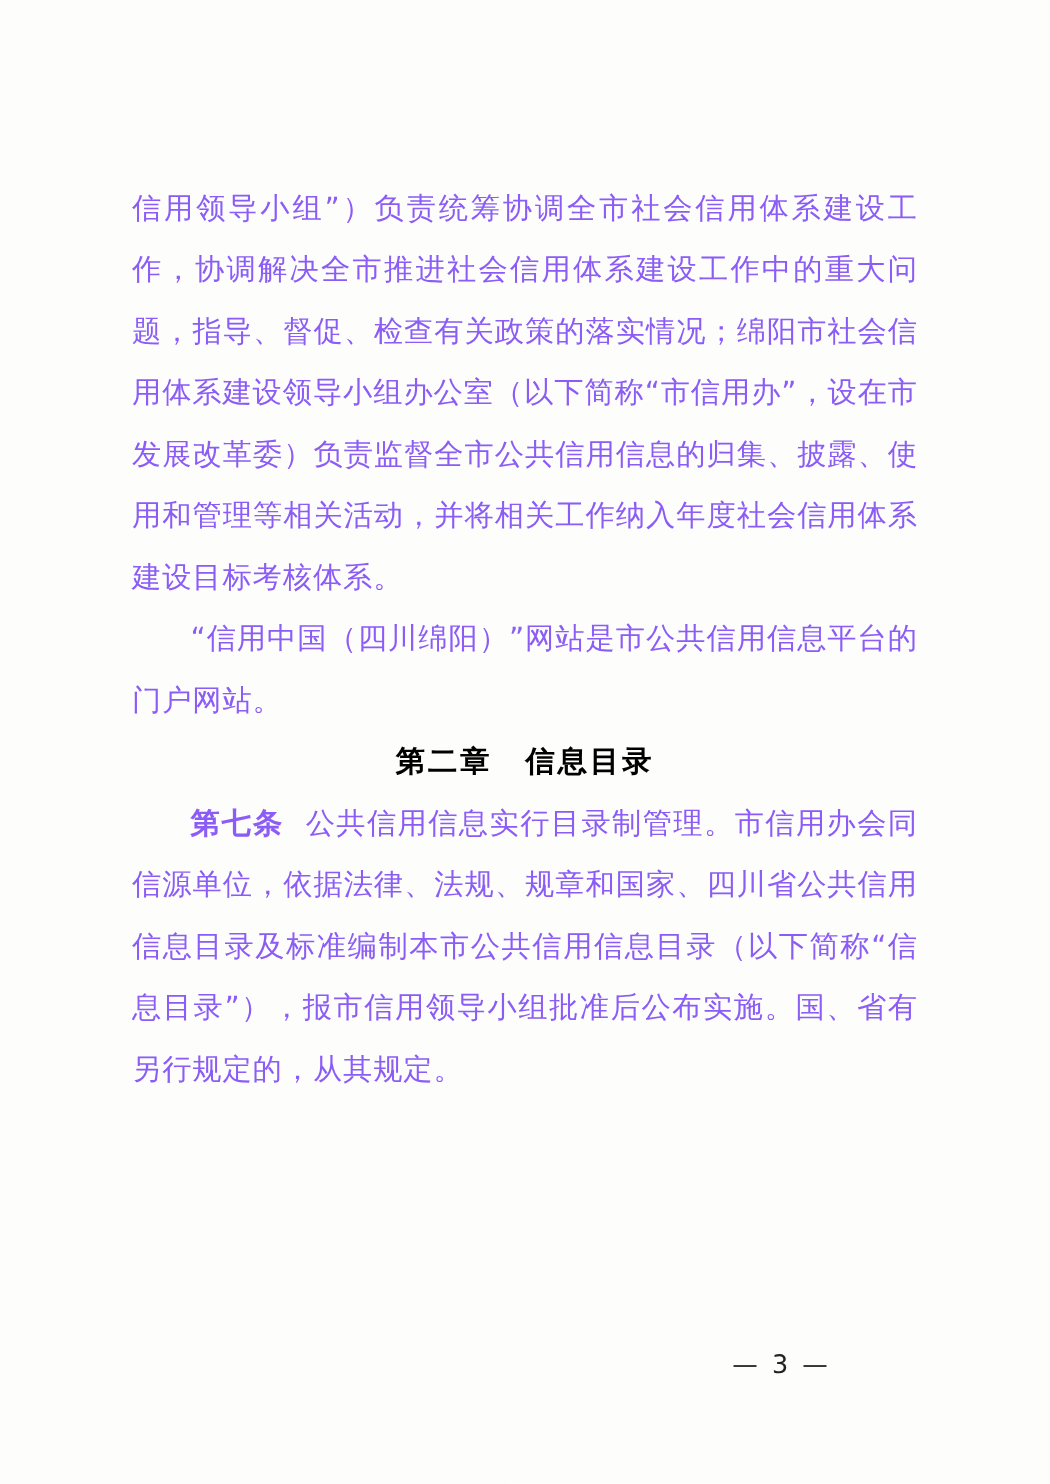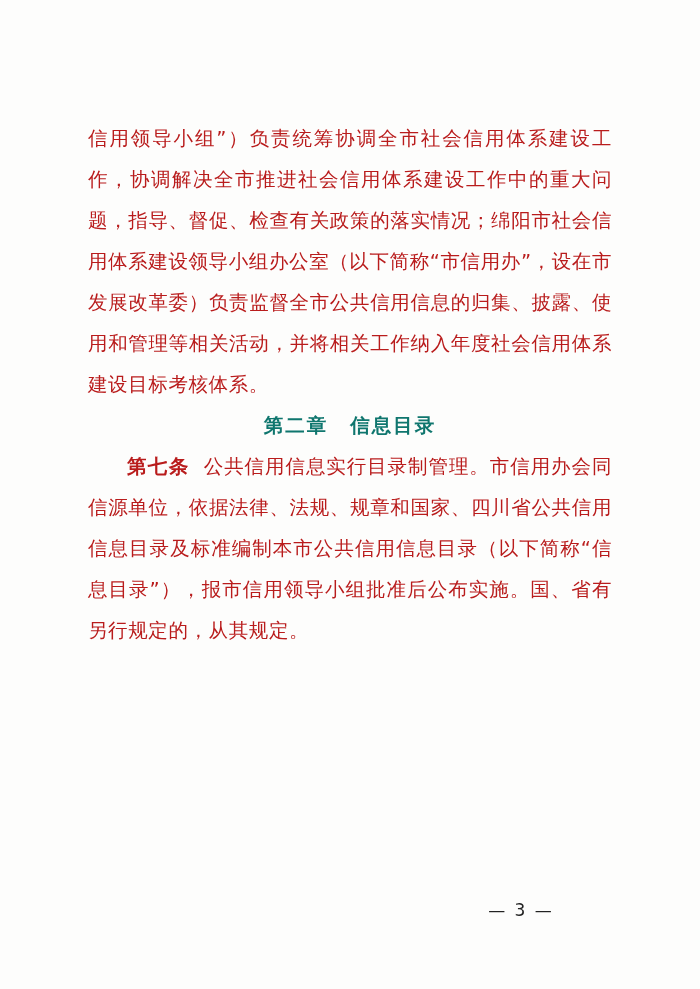--- a/index.html
+++ b/index.html
@@ -29,38 +29,38 @@
     top: 118px;
     width: 524px;
   }
   p.para {
     margin: 0 0 0 0;
     font-size: 19.5px;
     line-height: 41px;
     letter-spacing: 0.6px;
     text-align: justify;
     text-justify: inter-character;
-    color: #b91c1c;
+    color: #8b5cf6;
     font-family: "DejaVu Sans", sans-serif;
   }
   p.indent {
     text-indent: 39px;
   }
   .article-head {
     font-weight: bold;
     letter-spacing: 1px;
   }
   .chapter-title {
     margin: 0;
     font-size: 19.5px;
     line-height: 41px;
     font-weight: bold;
     text-align: center;
     letter-spacing: 2px;
-    color: #0f766e;
+    color: #000000;
   }
   .chapter-title .gap {
     display: inline-block;
     width: 22px;
   }
   .footer {
     position: absolute;
     left: 0;
     top: 900px;
     width: 700px;
@@ -80,20 +80,21 @@
 </head>
 <body>
 
 <div class="page">
   <div class="content">
 
     <p class="para">信用领导小组”）负责统筹协调全市社会信用体系建设工作，协调解决全市推进社会信用体系建设工作中的重大问题，指导、督促、检查有关政策的落实情况；绵阳市社会信用体系建设领导小组办公室（以下简称“市信用办”，设在市发展改革委）负责监督全市公共信用信息的归集、披露、使用和管理等相关活动，并将相关工作纳入年度社会信用体系建设目标考核体系。</p>
 
 
 
+    <p class="para indent">“信用中国（四川绵阳）”网站是市公共信用信息平台的门户网站。</p>
 
     <p class="chapter-title"><span>第二章</span><span class="gap"></span><span>信息目录</span></p>
 
     <p class="para indent"><span class="article-head">第七条</span>&nbsp;&nbsp;<span>公共信用信息实行目录制管理。市信用办会同信源单位，依据法律、法规、规章和国家、四川省公共信用信息目录及标准编制本市公共信用信息目录（以下简称“信息目录”），报市信用领导小组批准后公布实施。国、省有另行规定的，从其规定。</span></p>
 
   </div>
 
   <div class="footer">
     <span class="page-number">— 3 —</span>
   </div>

